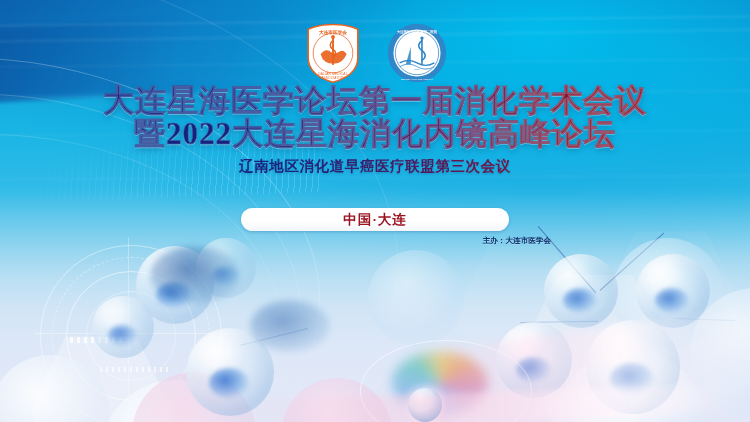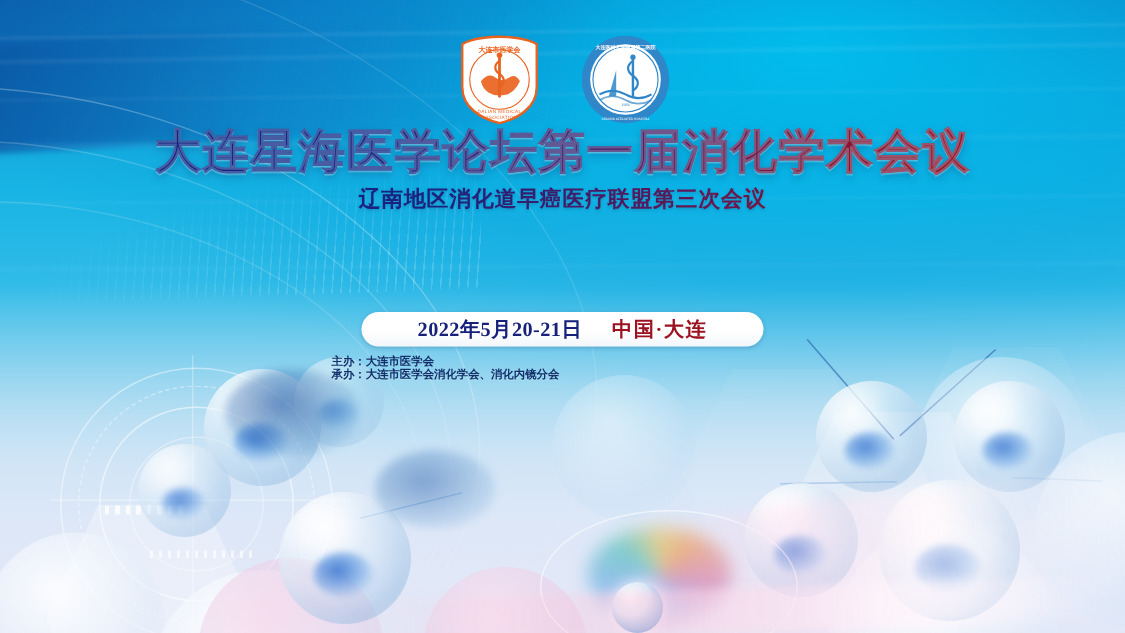--- a/index.html
+++ b/index.html
@@ -96,39 +96,39 @@
     font-family:"Liberation Serif","DejaVu Serif",serif;
     background:linear-gradient(100deg,#101f80 0%,#16237e 34%,#4a1a62 56%,#8b1530 76%,#a3121f 100%);
     -webkit-background-clip:text;background-clip:text;color:transparent;
     -webkit-text-stroke:0.5px rgba(190,230,250,0.30);
     filter:drop-shadow(0 1px 0 rgba(255,255,255,0.30)) drop-shadow(0 2px 3px rgba(5,40,90,0.28));
   }
   .t1{font-size:31px;line-height:33px;margin-top:84px;}
   .t2{font-size:31px;line-height:34px;}
   .sub{
     text-align:center;font-weight:bold;font-size:14.5px;line-height:19px;
-    font-family:Liberation Serif, serif;letter-spacing:.6px;
+    font-family:Liberation Mono, monospace;letter-spacing:.6px;
     background:linear-gradient(100deg,#12217c 0%,#1a2280 38%,#5d1856 60%,#9c1329 82%,#a81220 100%);
     -webkit-background-clip:text;background-clip:text;color:transparent;
     filter:drop-shadow(0 1px 1px rgba(10,50,100,0.25));
   }
   .sub1{margin-top:7px;}
   .datebar{
     position:absolute;left:50%;transform:translateX(-50%);top:208px;
     width:268px;height:23px;border-radius:12px;
     background:linear-gradient(to bottom,#ffffff 0%,#ffffff 55%,#f2f6fb 100%);
     box-shadow:0 1px 3px rgba(10,60,110,0.25);
     display:flex;align-items:center;justify-content:center;gap:20px;
     font-family:"Liberation Serif","DejaVu Serif",serif;
   }
   .date-txt{color:#16217a;font-weight:bold;font-size:13.5px;letter-spacing:.3px;}
   .place-txt{color:#9c1220;font-weight:bold;font-size:13.5px;letter-spacing:1px;}
   .orgs{
     position:absolute;left:50%;transform:translateX(-50%);top:236px;
-    width:330px;text-align:left;padding-left:22px;
+    width:330px;text-align:right;padding-left:22px;
   }
   .org-line{
     color:#11306b;font-size:7.6px;line-height:9.4px;font-weight:bold;
     font-family:"Liberation Sans","DejaVu Sans",sans-serif;
     text-shadow:0 0.5px 0 rgba(255,255,255,0.25);white-space:nowrap;
   }
 </style>
 </head>
 <body>
 
@@ -249,26 +249,25 @@
         <text x="50" y="17" font-size="5.4" fill="#ffffff" text-anchor="middle" font-family="'Liberation Sans',sans-serif" font-weight="bold">大连医科大学附属第二医院</text>
         <text x="50" y="94" font-size="3.4" fill="#ffffff" text-anchor="middle" font-family="'Liberation Sans',sans-serif">SECOND AFFILIATED HOSPITAL</text>
         <text x="50" y="78" font-size="4" fill="#2f86c8" text-anchor="middle" font-family="'Liberation Sans',sans-serif">1959</text>
       </svg>
     </div>
 
   </div>
 
   <div class="content">
     <div class="title t1">大连星海医学论坛第一届消化学术会议</div>
+    <div class="title t2">暨2022大连星海消化内镜高峰论坛</div>
     <div class="sub sub1">辽南地区消化道早癌医疗联盟第三次会议</div>
   </div>
 
   <div class="datebar">
-    <span class="date-txt">2022年5月20-21日</span>
     <span class="place-txt">中国·大连</span>
   </div>
 
   <div class="orgs">
     <div class="org-line">主办：大连市医学会</div>
-    <div class="org-line">承办：大连市医学会消化学会、消化内镜分会</div>
   </div>
 
 </div>
 
 </body></html>

